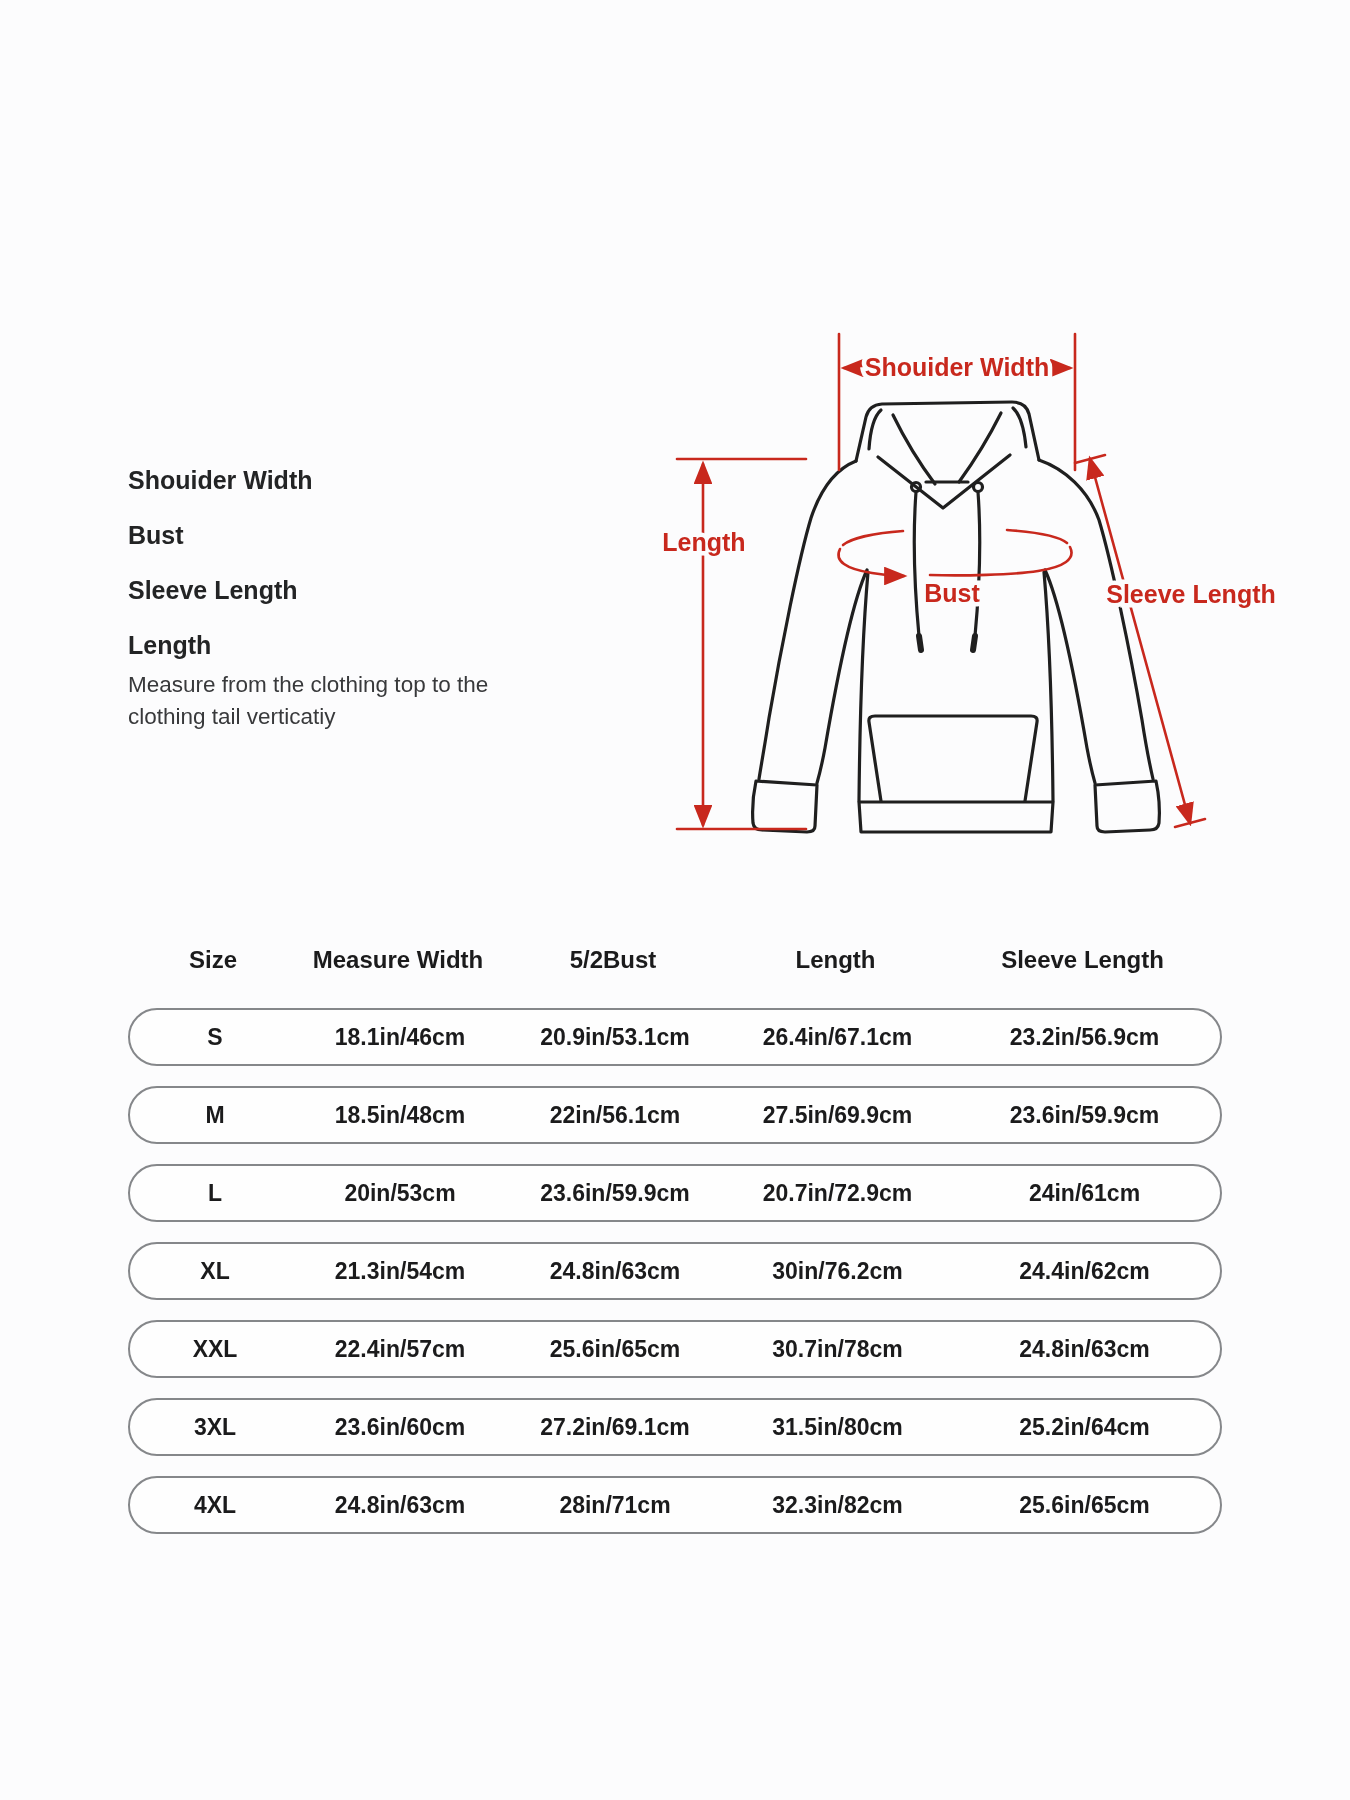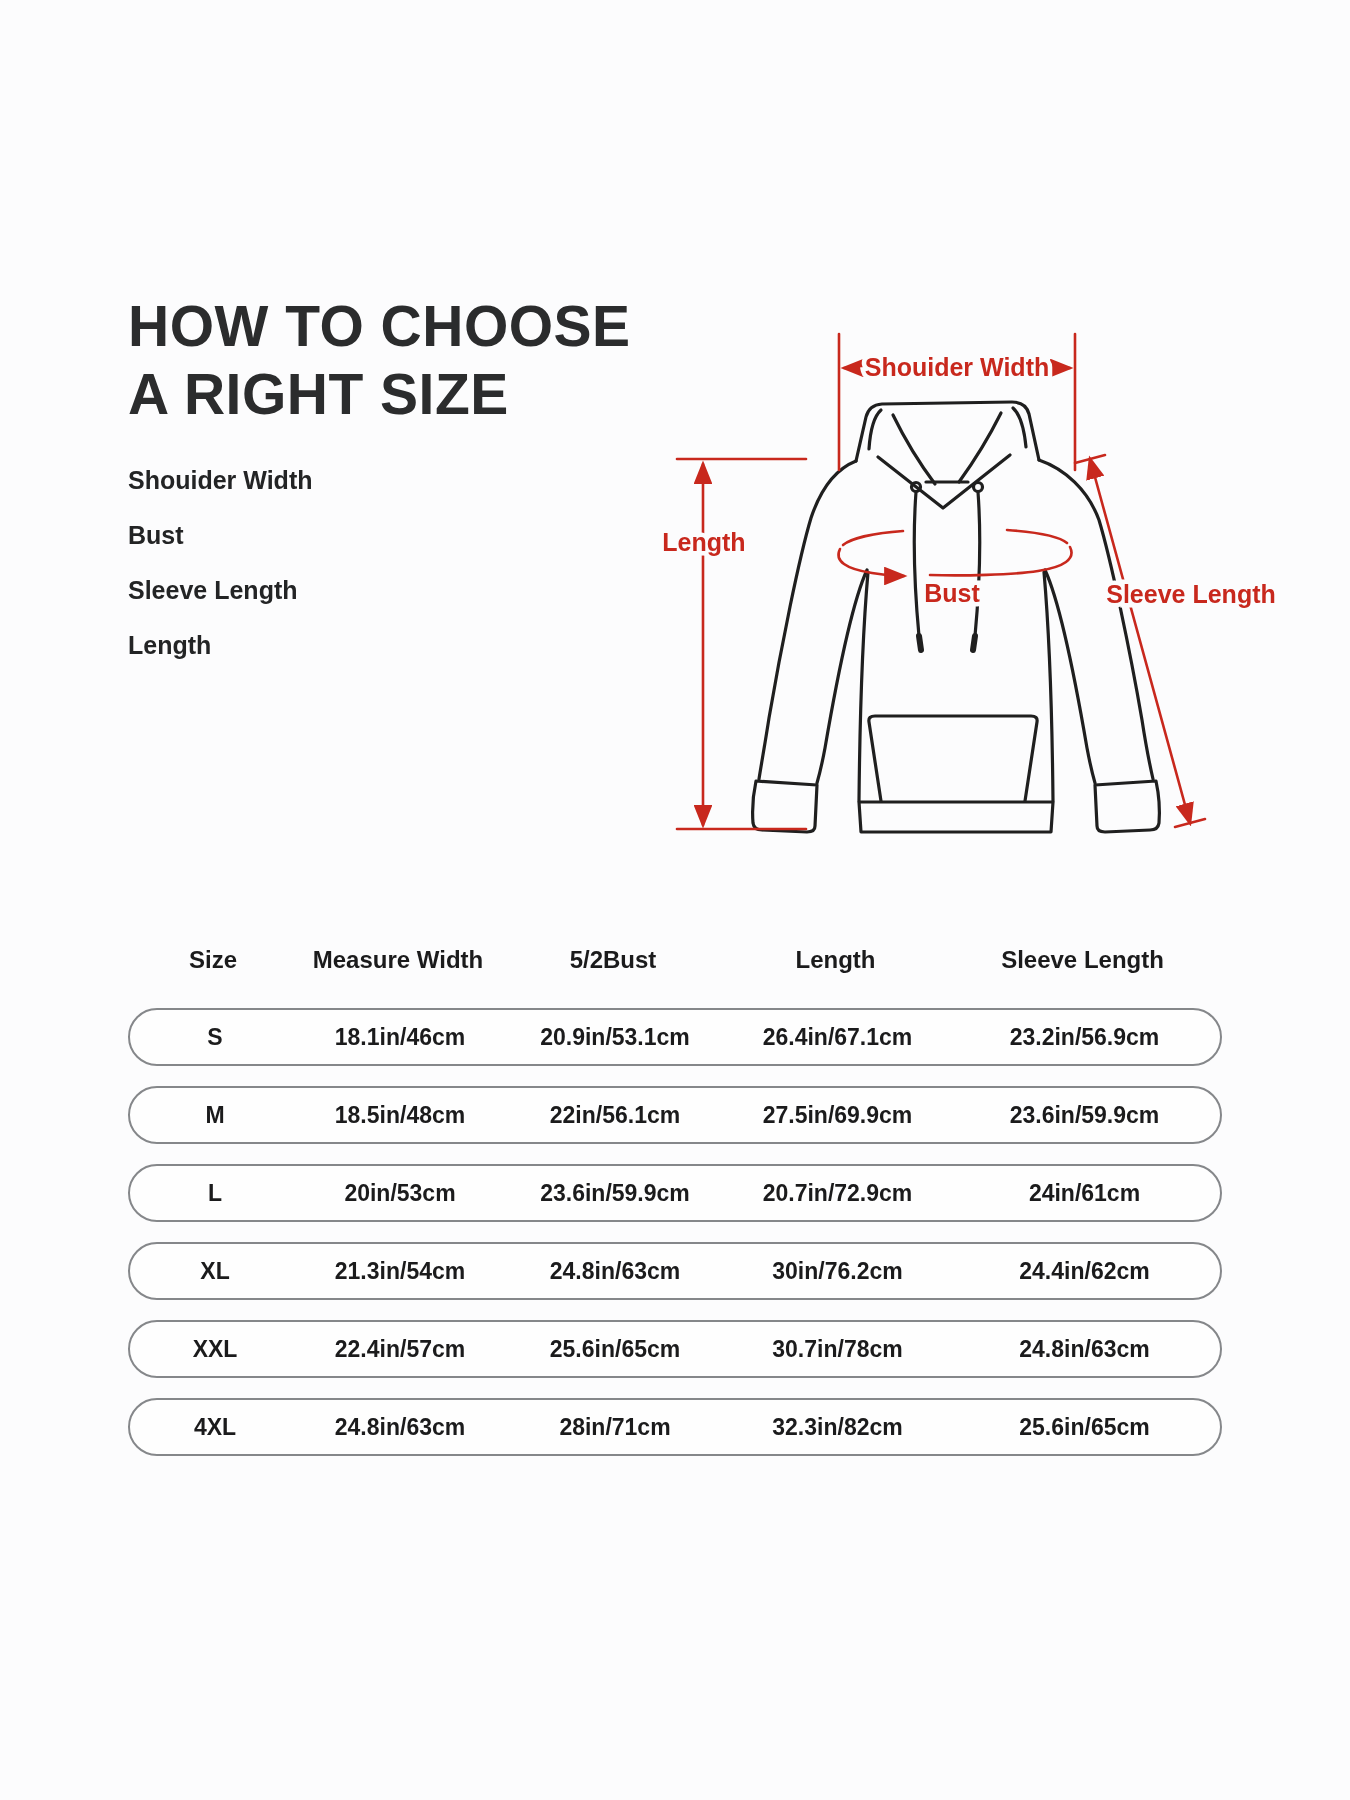--- a/index.html
+++ b/index.html
@@ -61,35 +61,35 @@
     background: #fefefe;
     box-sizing: border-box;
   }
   .pill span { text-align: center; font-size: 23px; font-weight: bold; color: #1b1b1c; }
 </style>
 </head>
 <body>
 
 <div class="page">
 
-  <h1 class="title">HOW TO CHOOSE
-A RIGHT SIZE</h1>
 
   <div class="guide">
     <section>
       <h3>Shouider Width</h3>
     </section>
     <section>
       <h3>Bust</h3>
     </section>
     <section>
       <h3>Sleeve Length</h3>
     </section>
     <section>
       <h3>Length</h3>
+      <p>Measure from the clothing top to the
+clothing tail verticatiy</p>
     </section>
   </div>
 
   <div class="diagram">
     <svg viewBox="0 0 660 580">
       <defs>
         <marker id="arr" viewBox="0 0 10 8" refX="8.5" refY="4" markerWidth="9" markerHeight="7.2" orient="auto-start-reverse">
           <path d="M0,0 L10,4 L0,8 Z" fill="#c8281d" stroke="none"></path>
         </marker>
       </defs>
@@ -185,20 +185,27 @@
         <span>24.4in/62cm</span>
       </div>
       <div class="tgrid pill">
         <span>XXL</span>
         <span>22.4in/57cm</span>
         <span>25.6in/65cm</span>
         <span>30.7in/78cm</span>
         <span>24.8in/63cm</span>
       </div>
       <div class="tgrid pill">
+        <span>3XL</span>
+        <span>23.6in/60cm</span>
+        <span>27.2in/69.1cm</span>
+        <span>31.5in/80cm</span>
+        <span>25.2in/64cm</span>
+      </div>
+      <div class="tgrid pill">
         <span>4XL</span>
         <span>24.8in/63cm</span>
         <span>28in/71cm</span>
         <span>32.3in/82cm</span>
         <span>25.6in/65cm</span>
       </div>
     </div>
   </div>
 
 </div>

